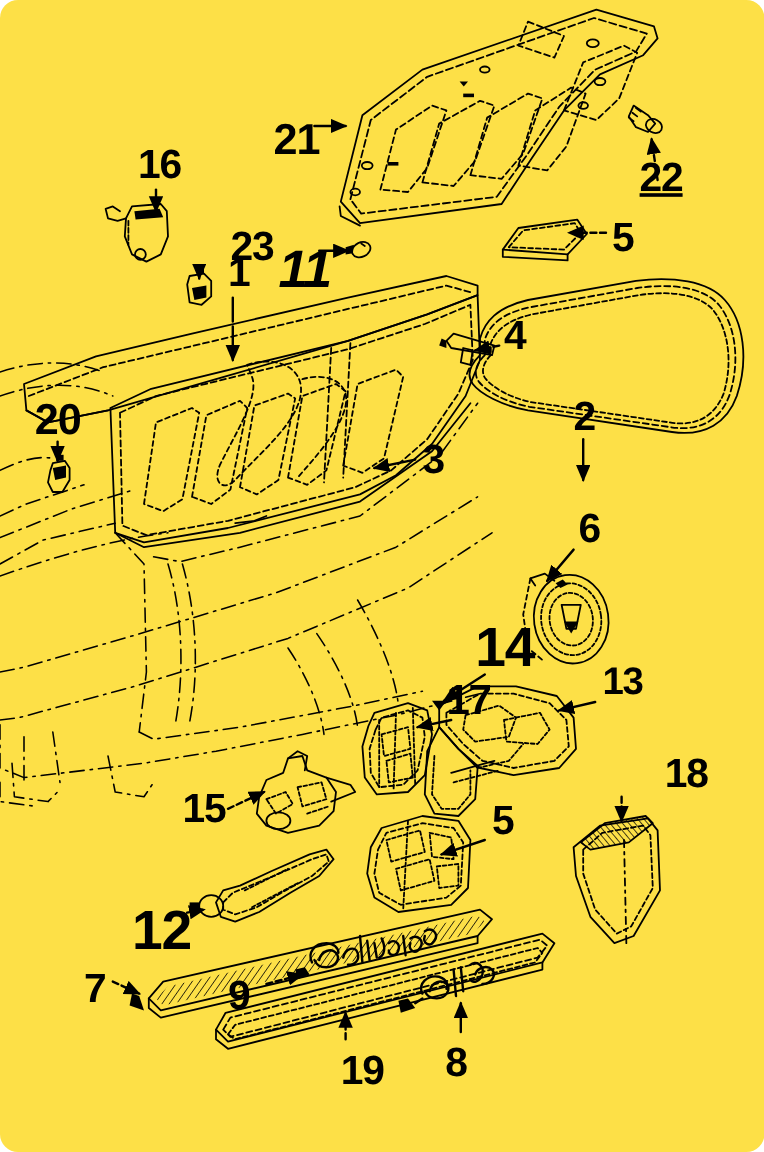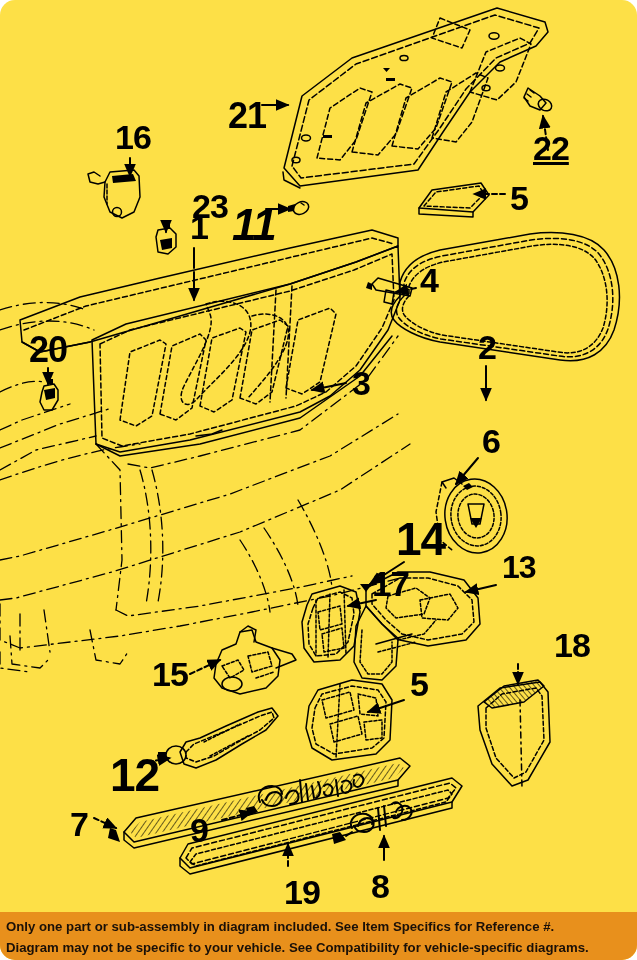--- a/index.html
+++ b/index.html
@@ -404,18 +404,14 @@
   <div class="callout" style="left:372px; top:566px; font-size:35px;text-align:center;">17</div>
   <div class="callout" style="left:152px; top:657px; font-size:34px;">15</div>
   <div class="callout" style="left:410px; top:667px; font-size:34px;">5</div>
   <div class="callout" style="left:508px; top:628px; font-size:34px;margin-left:46px;">18</div>
   <div class="callout" style="left:110px; top:752px; font-size:46px;">12</div>
   <div class="callout" style="left:70px; top:807px; font-size:34px;">7</div>
   <div class="callout" style="left:190px; top:813px; font-size:34px;">9</div>
   <div class="callout" style="left:284px; top:875px; font-size:34px;">19</div>
   <div class="callout" style="left:371px; top:869px; font-size:34px;">8</div>
 
-  <div id="footer-banner">
-    <div class="line">Only one part or sub-assembly in diagram included. See Item Specifics for Reference #.</div>
-    <div class="line">Diagram may not be specific to your vehicle. See Compatibility for vehicle-specific diagrams.</div>
-  </div>
 
 </div>
 
 </body></html>

